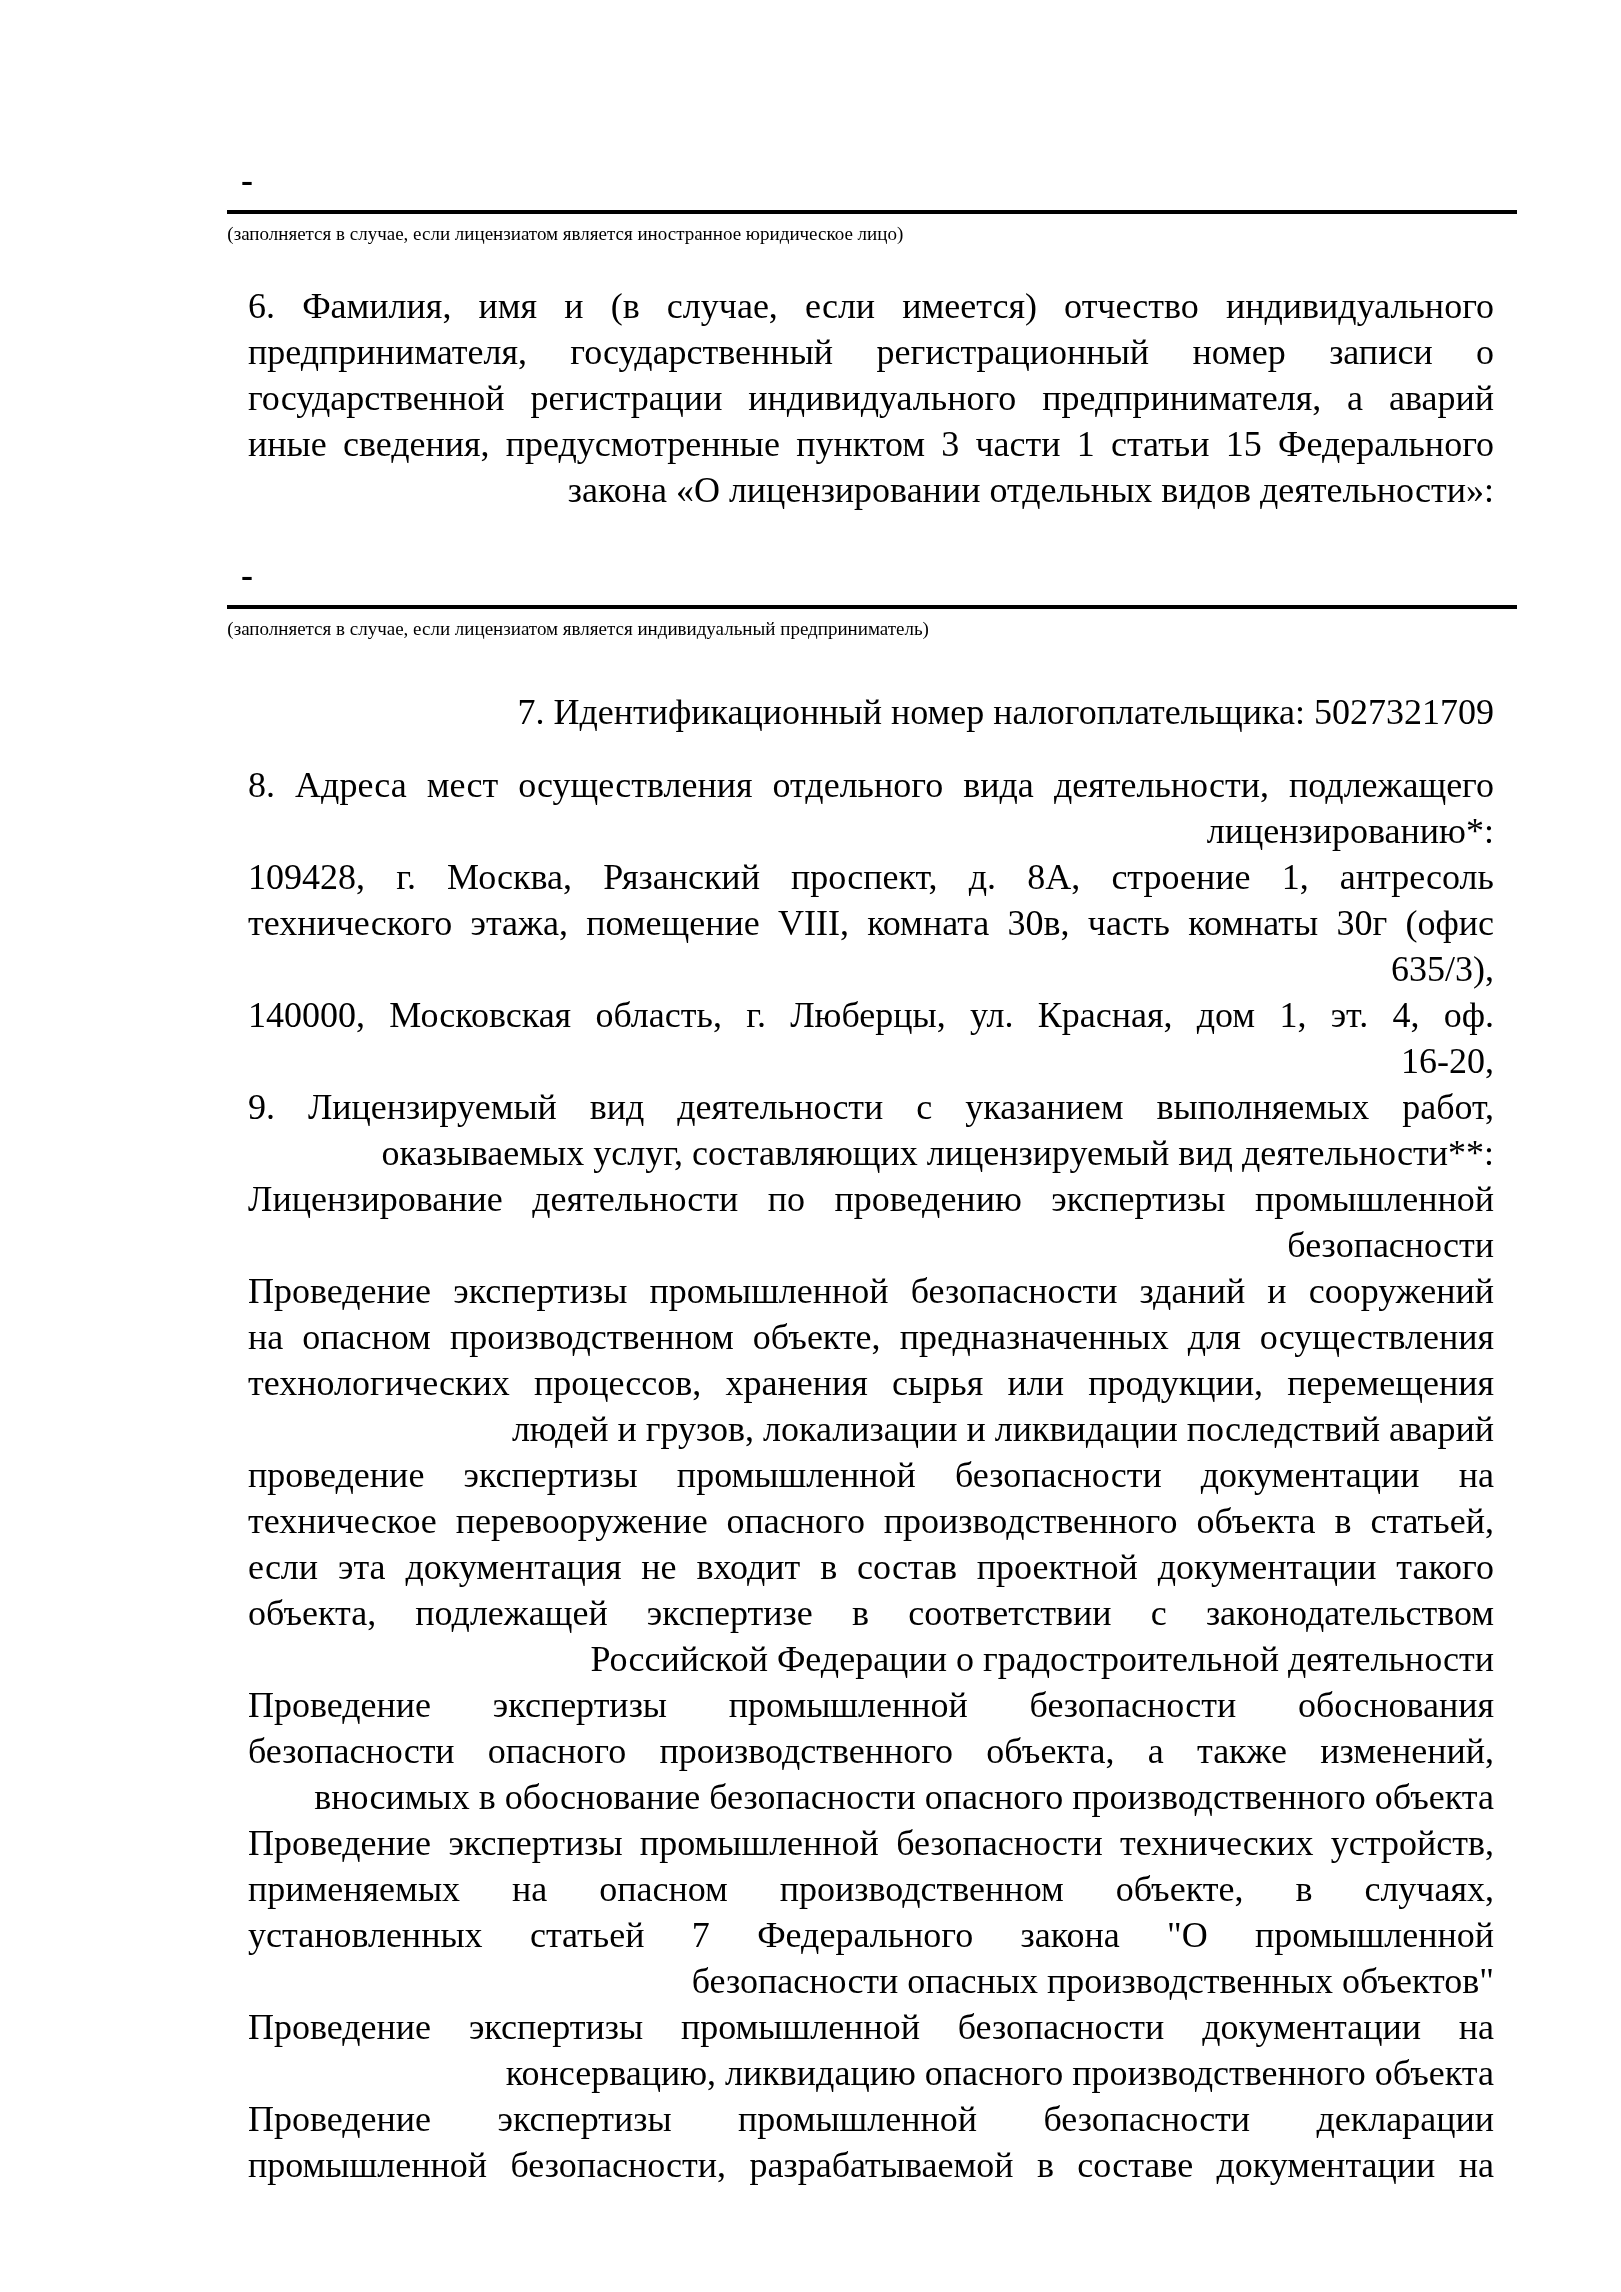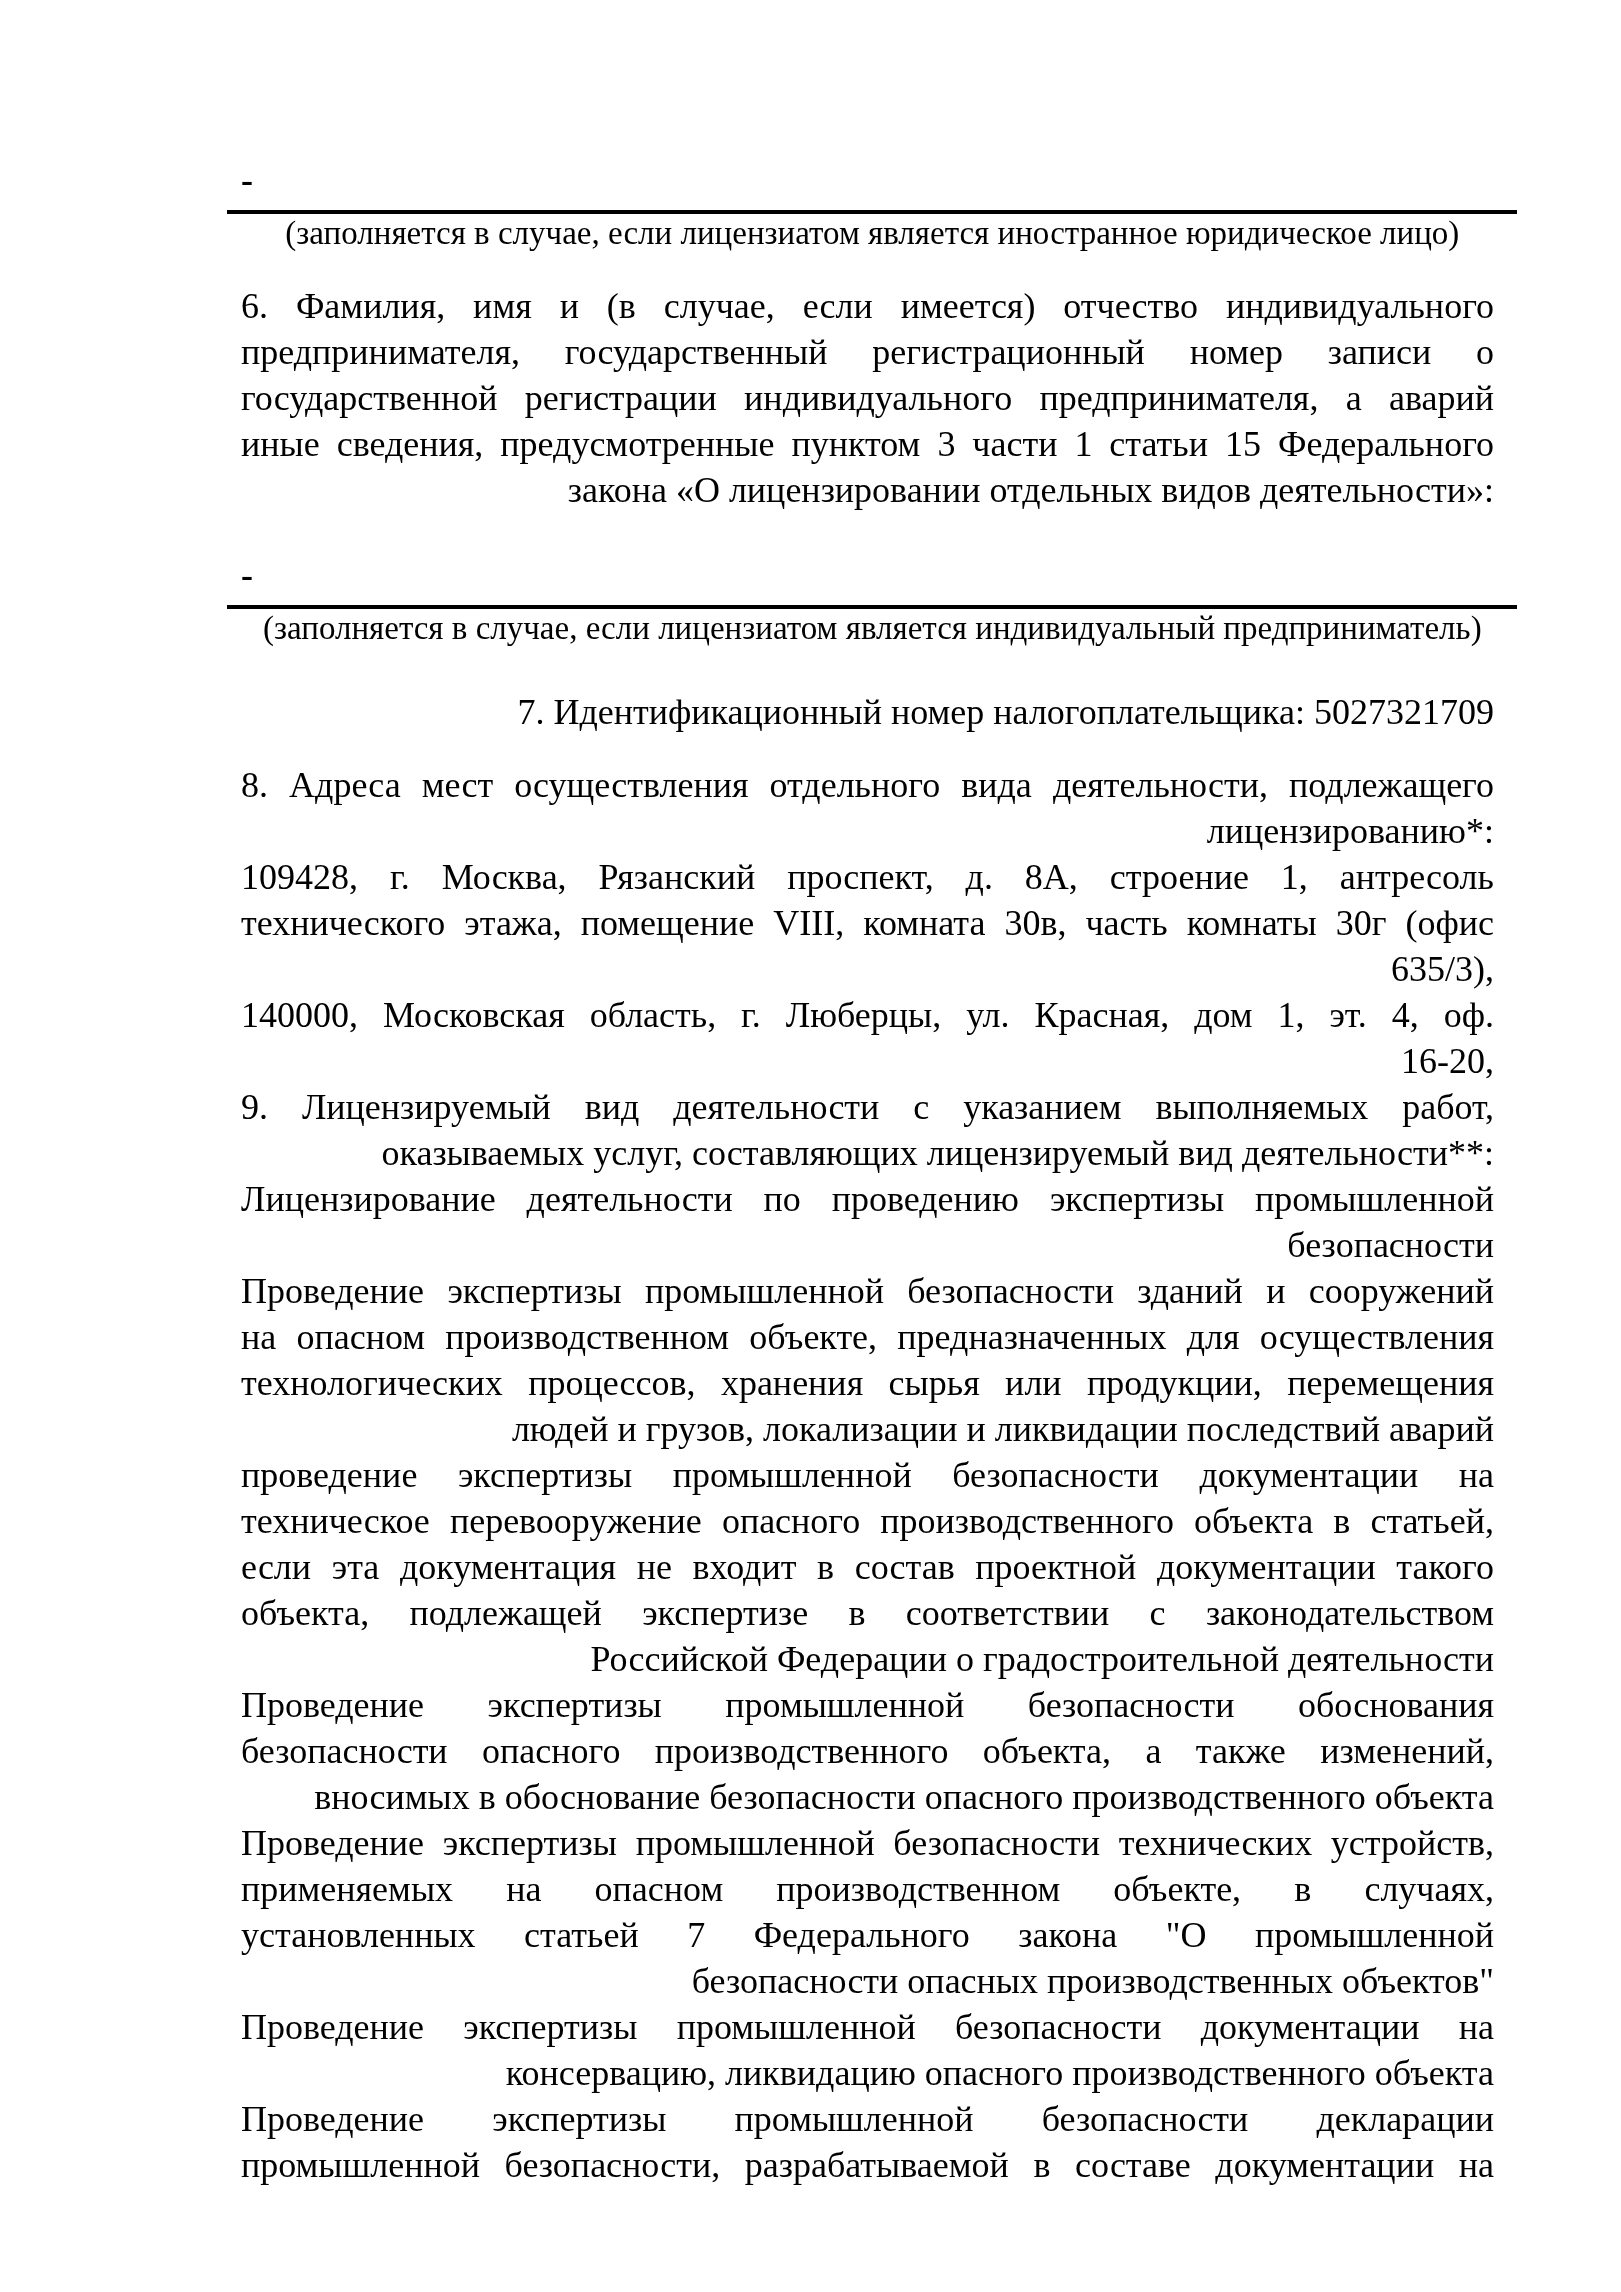--- a/index.html
+++ b/index.html
@@ -26,40 +26,40 @@
   
   .line {
     font-size: 36px;
     line-height: 46px;
     text-align: right;
     color: #000000;
   }
   .line.justified {
     text-align: justify;
     text-align-last: justify;
+    margin-left: 7px;
   }
   
   .field .value {
     font-size: 36px;
     line-height: 46px;
     font-weight: bold;
   }
   .field .rule {
     width: 1290px;
     margin-left: -13.7px;
     height: 3.9px;
     background: #000000;
     margin-top: 6.9px;
   }
   .field .caption {
     width: 1290px;
     margin-left: -13.7px;
-    font-size: 33px;
+    font-size: 19px;
     line-height: 39px;
-    text-align: center;
   }
   
   .block[data-name="clause-6-paragraph"]        { margin-top: 30px; }
   .block[data-name="individual-entrepreneur-field"] { margin-top: 39px; }
   .block[data-name="clause-7-inn"]              { margin-top: 41px; }
   .block[data-name="clause-8-heading"]          { margin-top: 27.4px; }
 </style>
 </head>
 <body>
 

